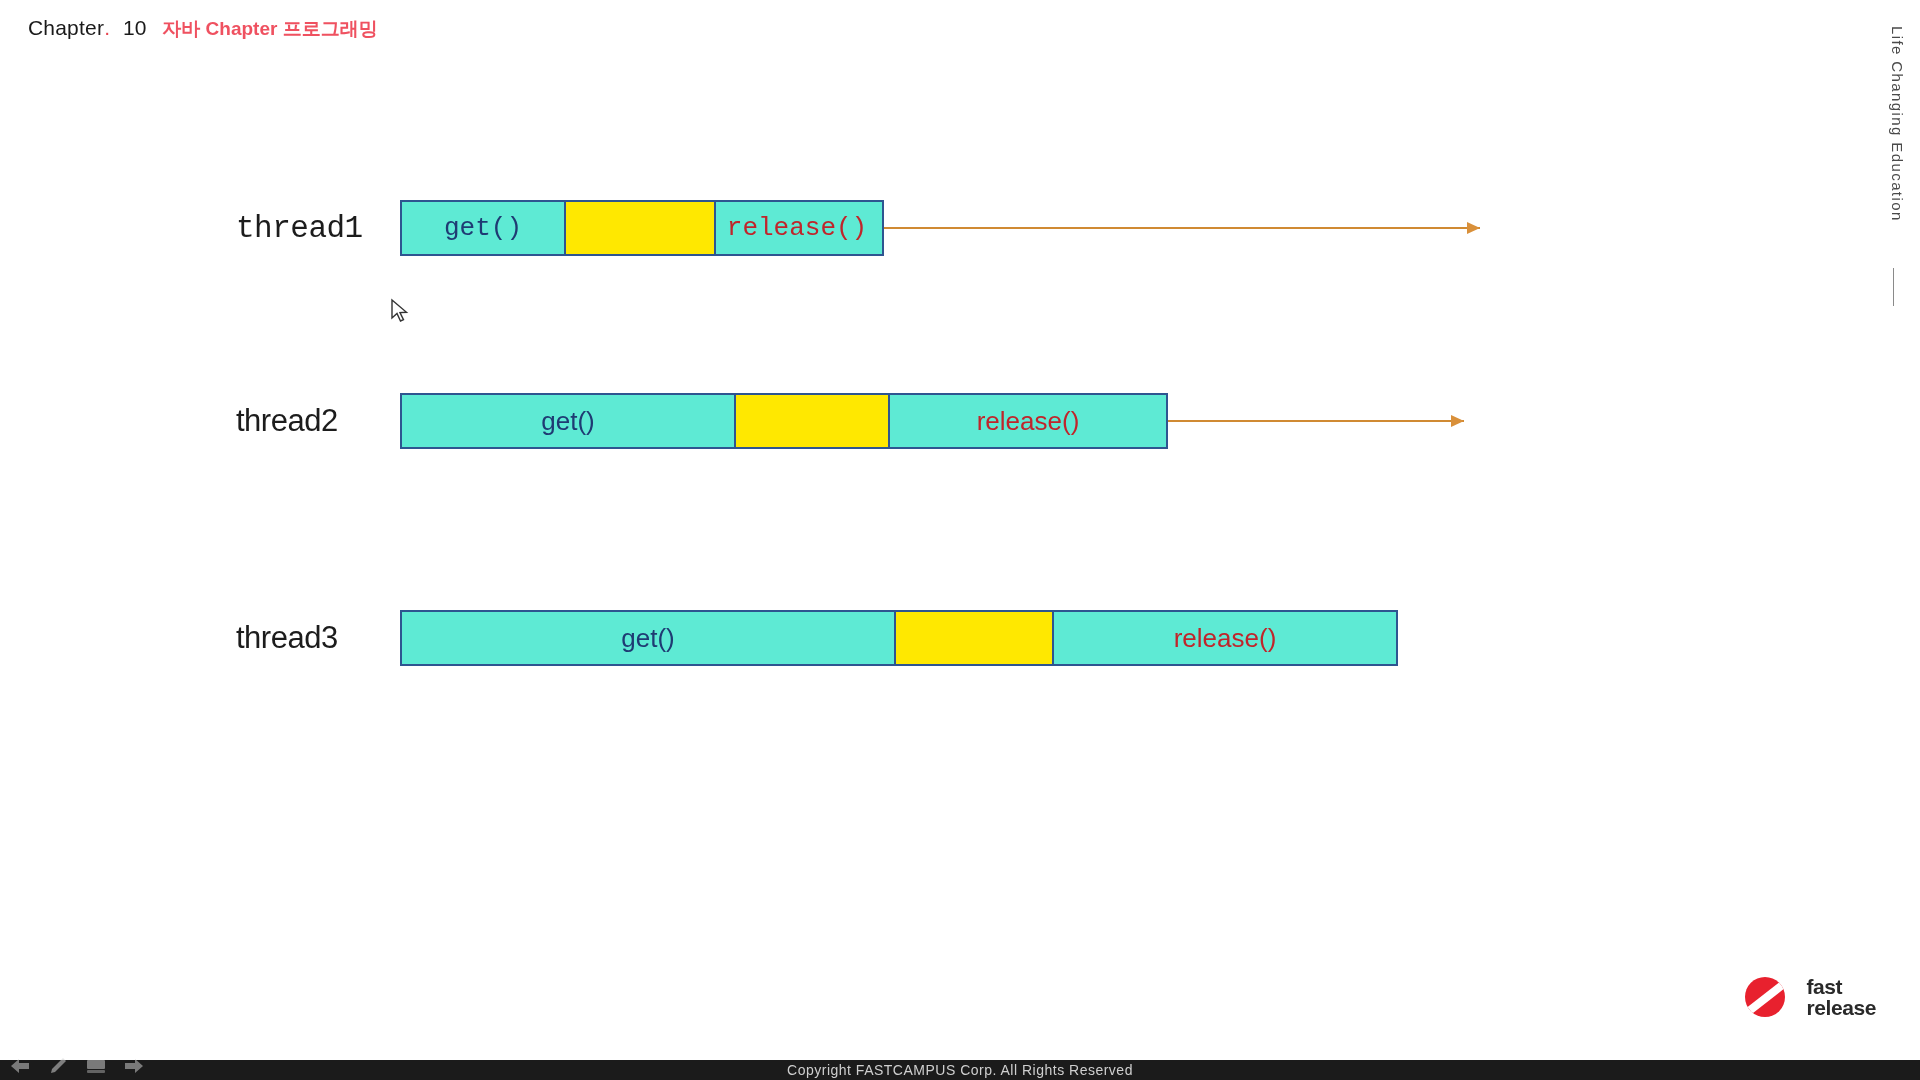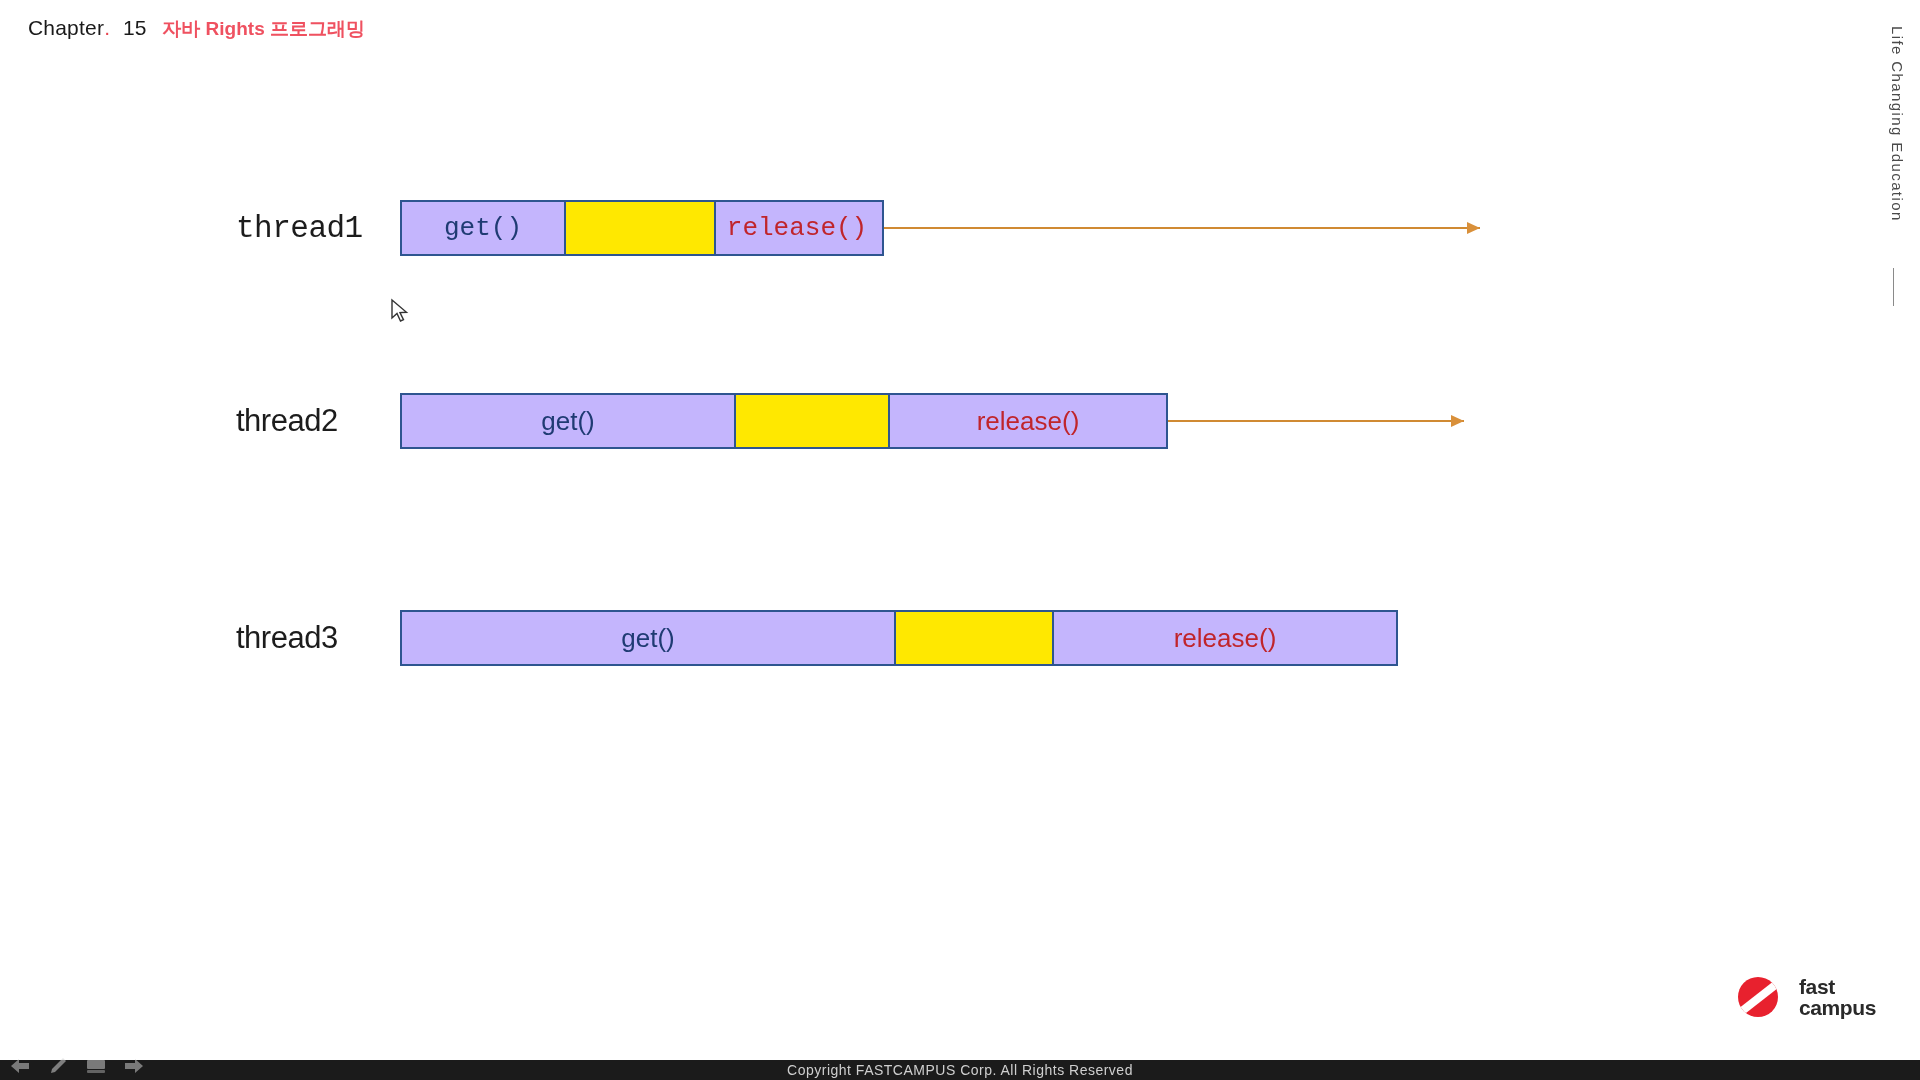--- a/index.html
+++ b/index.html
@@ -51,21 +51,21 @@
   
   .thread-row { position:absolute; height:56px; }
   .thread-label {
     position:absolute; left:0; top:0;
     width:132px; height:56px;
     display:flex; align-items:center; justify-content:flex-start;
     font-size:31px; color:#1c1c1c; letter-spacing:-.5px;
   }
   .bar {
     position:absolute; top:0; height:56px;
-    display:flex; border:2px solid #2e5590; background:#c4b5fd;
+    display:flex; border:2px solid #2e5590; background:#5eead4;
   }
   .seg {
     display:flex; align-items:center; justify-content:center;
     height:100%; font-size:26px; white-space:nowrap;
   }
   .seg-get     { color:#1f3b73; }
   .seg-lock    { background:#ffe800; border-left:2px solid #2e5590;
                  border-right:2px solid #2e5590; }
   .seg-release { color:#c0252b; }
 
@@ -127,22 +127,22 @@
   #cursor { position:absolute; left:390px; top:298px; }
 </style>
 </head>
 <body>
 
 <div id="slide">
 
   <div id="chapter-line">
     <span class="chap-word">Chapter</span>
     <span class="chap-dot">.</span>
-    <span class="chap-num">15</span>
-    <span class="chap-topic">자바 Rights 프로그래밍</span>
+    <span class="chap-num">10</span>
+    <span class="chap-topic">자바 Chapter 프로그래밍</span>
   </div>
 
 
   <div id="tagline">Life Changing Education</div>
   <div id="tagline-rule"></div>
 
   <div class="thread-row" style="left:236px; top:200px; width:1300px;font-family:Liberation Mono, monospace;">
     <div class="thread-label">thread1</div>
     <div class="bar" style="left:164px; width:484px;">
       <div class="seg seg-get" style="width:162px;">get()</div>
@@ -175,21 +175,21 @@
       <div class="seg seg-lock" style="width:160px;"></div>
       <div class="seg seg-release" style="width:342px;">release()</div>
     </div>
   </div>
 
 
   <div id="logo">
     <div id="logo-mark"></div>
     <div id="logo-text">
       <div class="logo-t">fast</div>
-      <div class="logo-t">campus</div>
+      <div class="logo-t">release</div>
     </div>
   </div>
 
   <svg id="cursor" width="22" height="28" viewBox="0 0 22 28">
     <path d="M2,2 L2,20 L7,15.5 L10.5,23 L13.5,21.6 L10,14.6 L16.5,14.3 Z" fill="#ffffff" stroke="#333333" stroke-width="1.4"></path>
   </svg>
 
 </div>
 
 <div id="copyright-bar">

